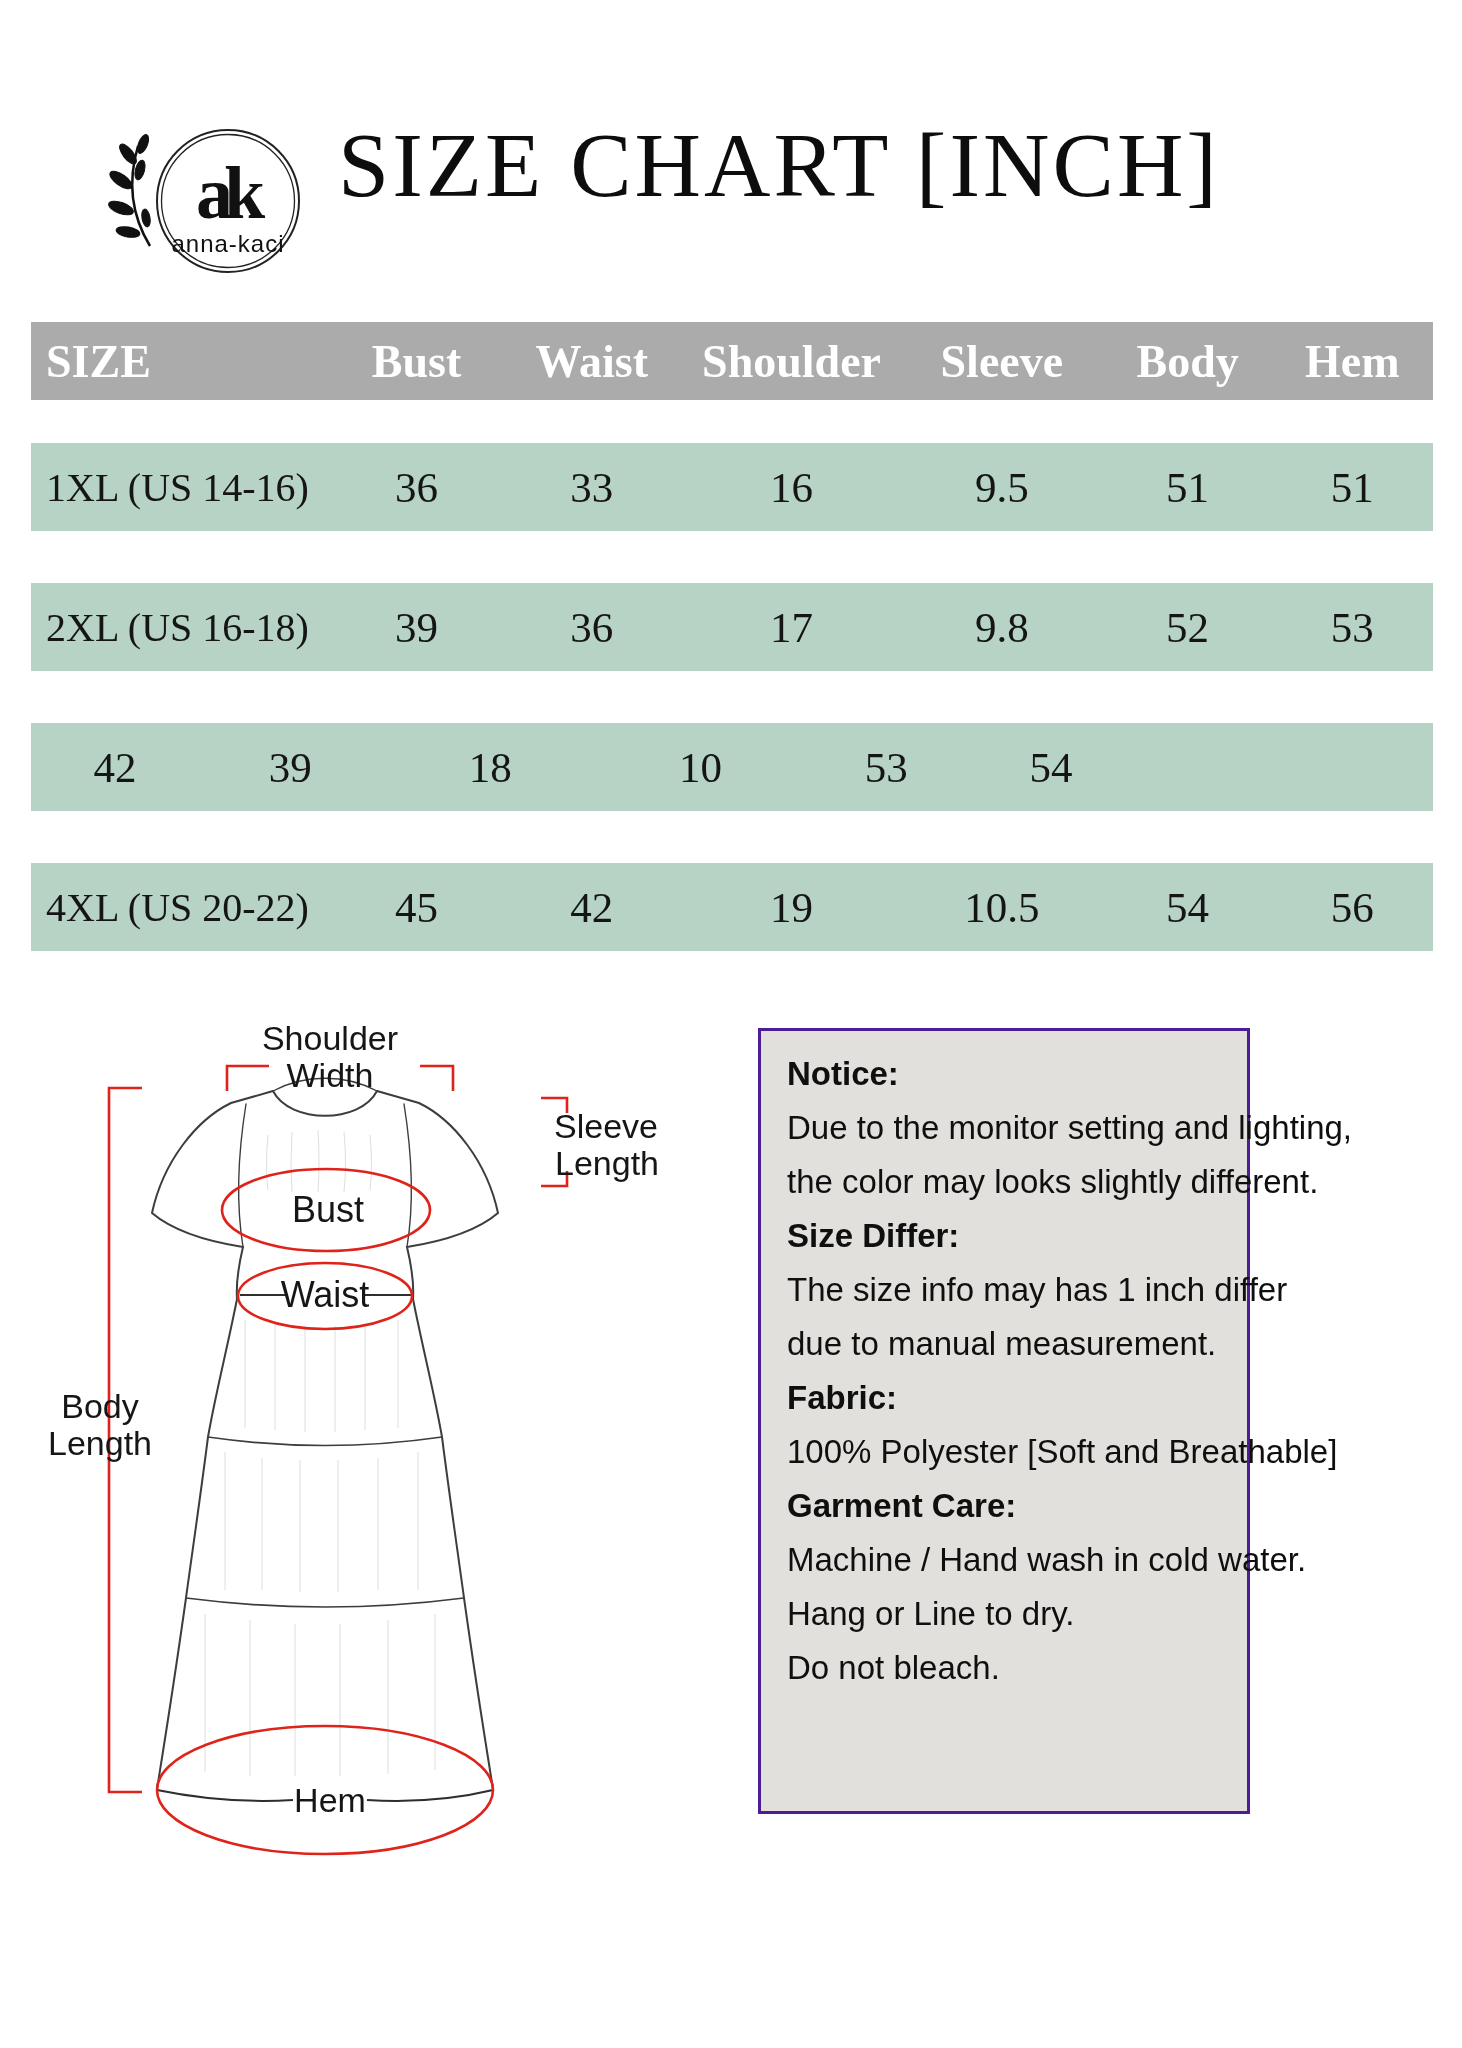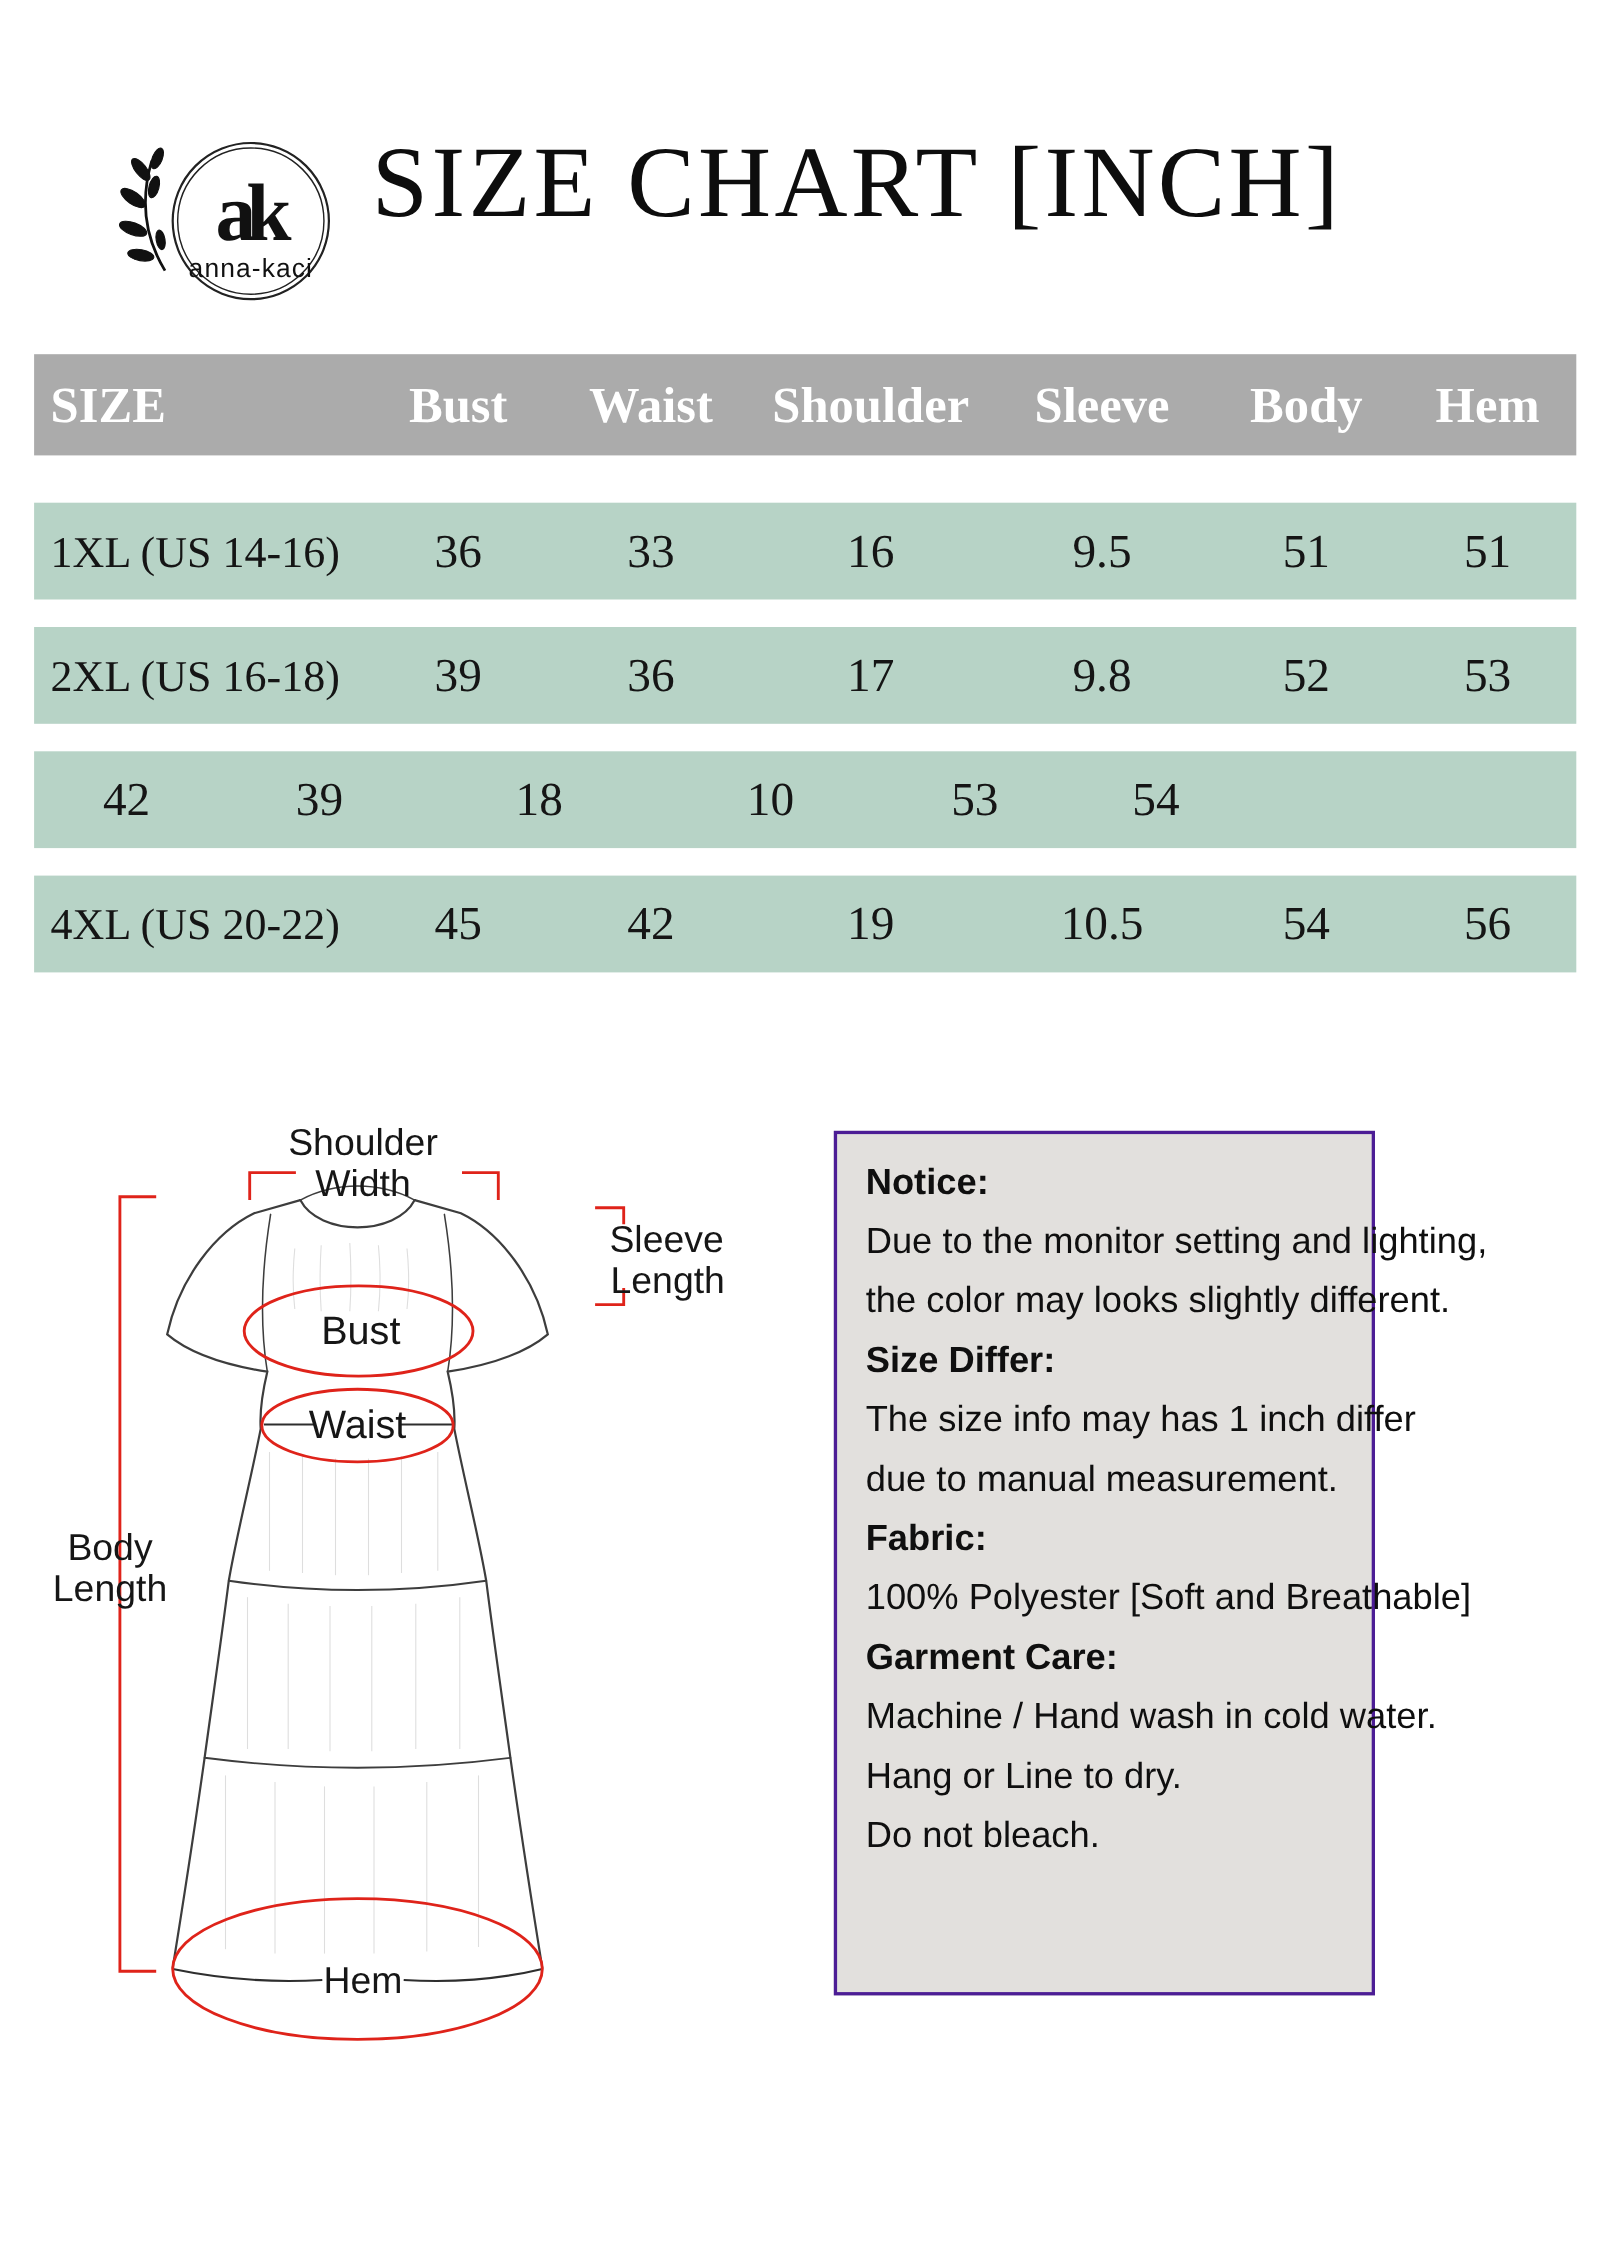--- a/index.html
+++ b/index.html
@@ -11,28 +11,28 @@
   .logo-svg{position:absolute;left:88px;top:118px;}
   .page-title{
     position:absolute;left:338px;top:112px;width:930px;
     font-family:"Liberation Serif",serif;font-weight:normal;
     font-size:92px;letter-spacing:3px;color:#0d0d0d;white-space:nowrap;
   }
   
   .size-table{position:absolute;left:31px;top:322px;width:1402px;}
   .trow{display:flex;align-items:center;width:100%;box-sizing:border-box;}
   .trow.head{
-    height:92px;background:#ababab;color:#ffffff;
+    height:78px;background:#ababab;color:#ffffff;
     font-family:"Liberation Serif",serif;font-weight:bold;font-size:46px;
     margin-bottom:43px;
   }
   .trow.data{
     height:88px;background:#b7d3c6;color:#151515;
     font-family:"Liberation Serif",serif;font-size:43px;
-    margin-bottom:25px;
+    margin-bottom:52px;
   }
   .trow .cell{text-align:center;box-sizing:border-box;}
   .c0{width:21.5%;text-align:left !important;padding-left:15px;}
   .c1{width:12%;}.c2{width:13%;}.c3{width:15.5%;}
   .c4{width:14.5%;}.c5{width:12%;}.c6{width:11.5%;}
   .trow.data .c0{font-size:40px;}
   
   .diagram-svg{position:absolute;left:30px;top:990px;}
   
   .notice-box{

